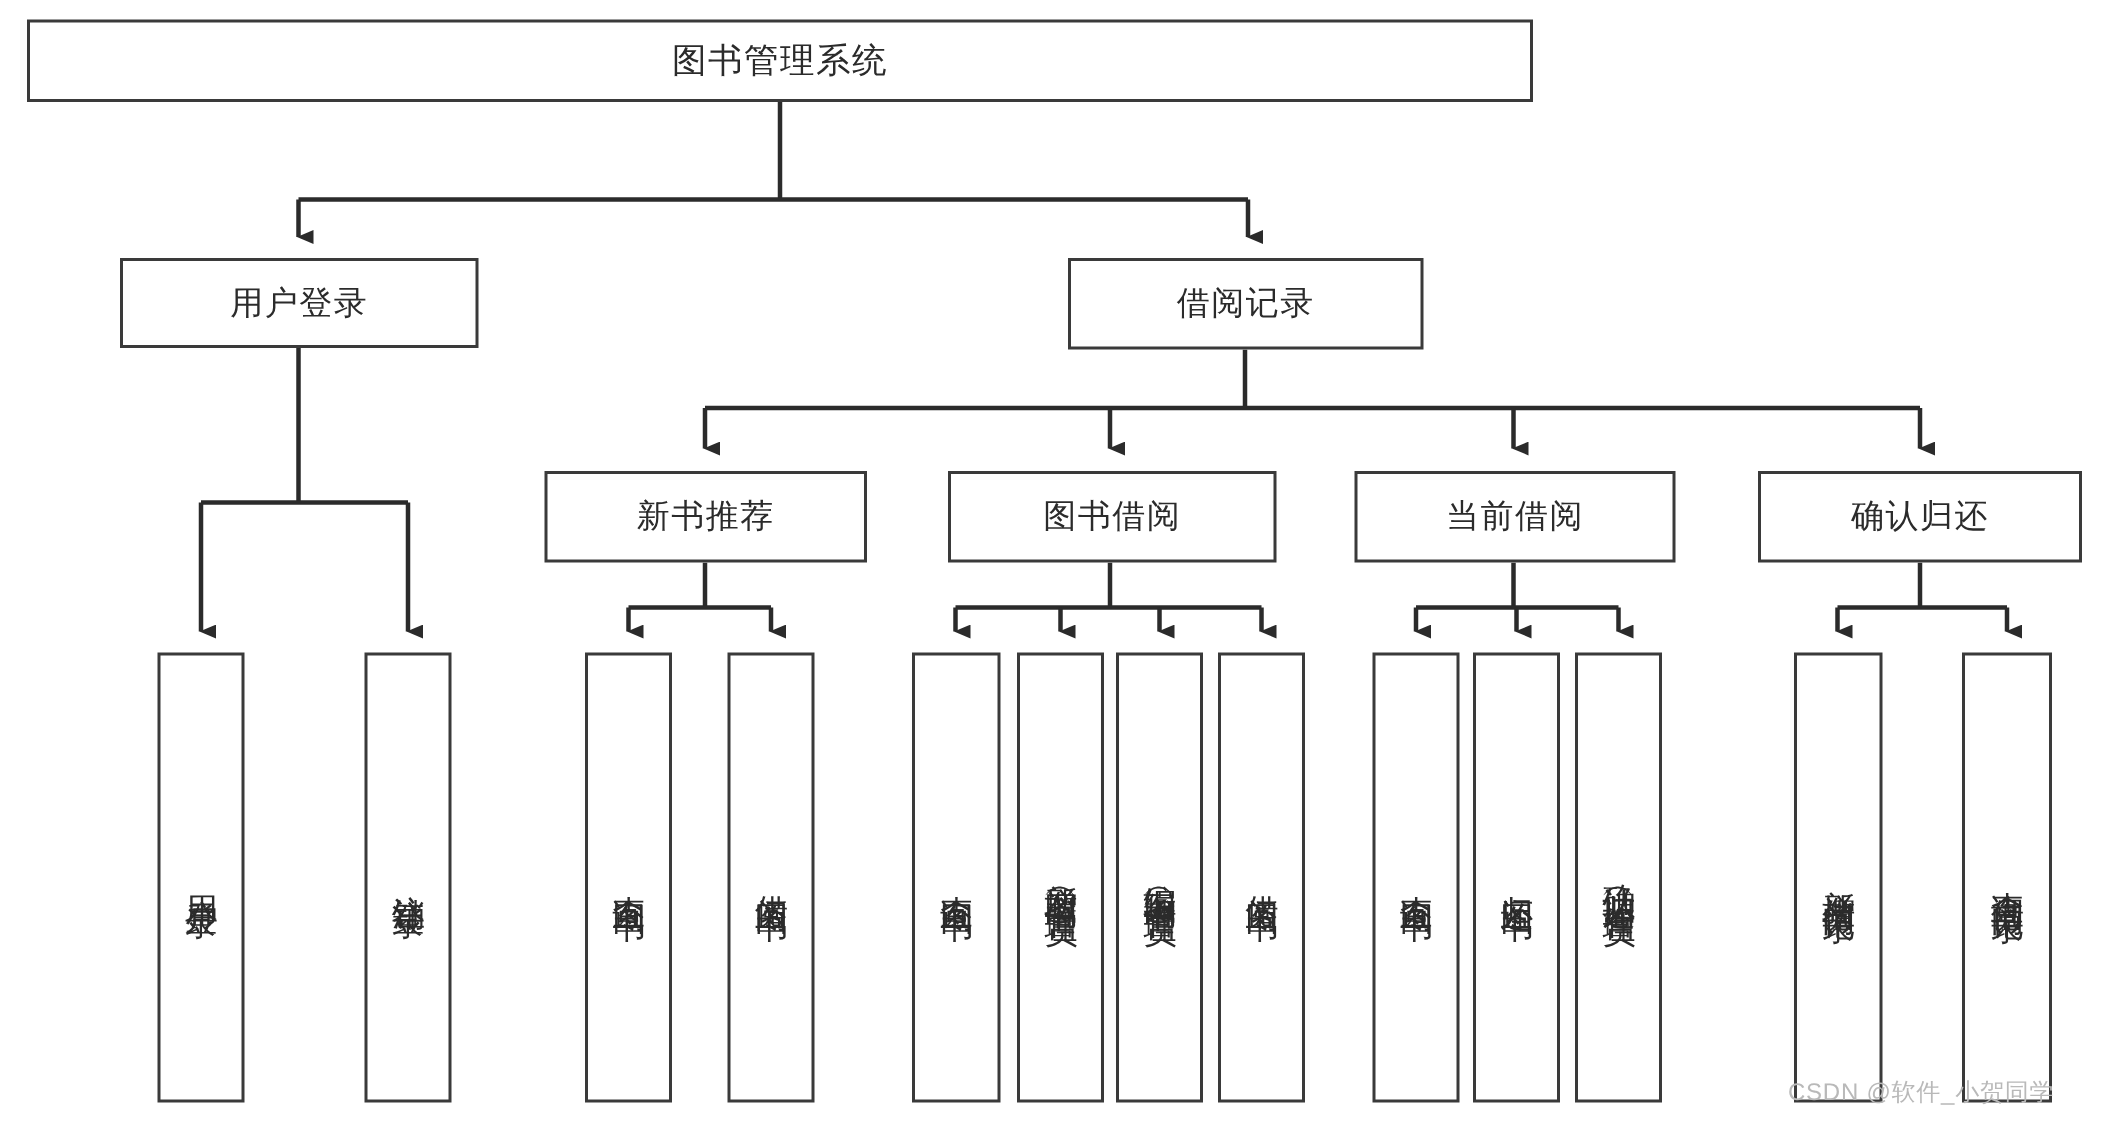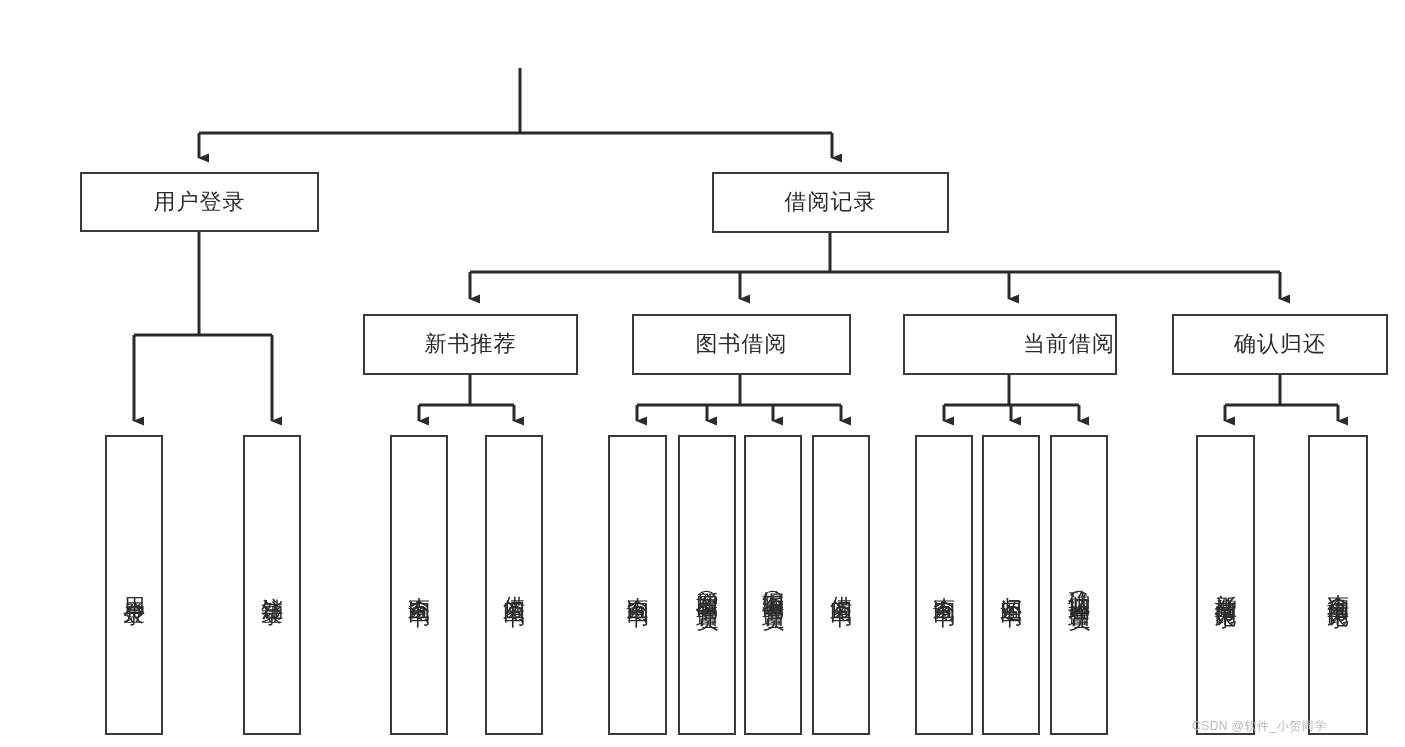--- a/index.html
+++ b/index.html
@@ -56,21 +56,21 @@
     writing-mode: vertical-rl;
     text-orientation: upright;
     font-size: 22px;
     line-height: 1.12;
     letter-spacing: 3px;
     color: #2b2b2b;
     white-space: nowrap;
   }
   .watermark {
     position: absolute;
-    font-size: 12px;
+    font-size: 16px;
     color: #b9b9b9;
     letter-spacing: 0.5px;
     white-space: nowrap;
   }
 </style>
 </head>
 <body>
 
 <div id="canvas">
 
@@ -117,38 +117,41 @@
       <path d="M1011,405 L1011,421" marker-end="url(#arw)"></path>
       <path d="M1079,405 L1079,421" marker-end="url(#arw)"></path>
 
       <path d="M1280,375 L1280,405"></path>
       <path d="M1225,405 L1338,405"></path>
       <path d="M1225,405 L1225,421" marker-end="url(#arw)"></path>
       <path d="M1338,405 L1338,421" marker-end="url(#arw)"></path>
     </g>
   </svg>
 
+  <div class="node node-h root" style="left:18px; top:13px; width:1004px; height:55px;">
+    <span>图书管理系统</span>
+  </div>
 
   <div class="node node-h" style="left:80px; top:172px; width:239px; height:60px;">
     <span>用户登录</span>
   </div>
 
   <div class="node node-h" style="left:712px; top:172px; width:237px; height:61px;">
     <span>借阅记录</span>
   </div>
 
   <div class="node node-h" style="left:632px; top:314px; width:219px; height:61px;">
     <span>图书借阅</span>
   </div>
 
   <div class="node node-h" style="left:363px; top:314px; width:215px; height:61px;">
     <span>新书推荐</span>
   </div>
 
-  <div class="node node-h" style="left:903px; top:314px; width:214px; height:61px;justify-content:flex-end;">
+  <div class="node node-h" style="left:903px; top:314px; width:214px; height:61px;">
     <span>当前借阅</span>
   </div>
 
   <div class="node node-h" style="left:1172px; top:314px; width:216px; height:61px;">
     <span>确认归还</span>
   </div>
 
   <div class="leaf" style="left:105px; top:435px; width:58px; height:300px;">
     <span class="vtext">用户登录</span>
   </div>

